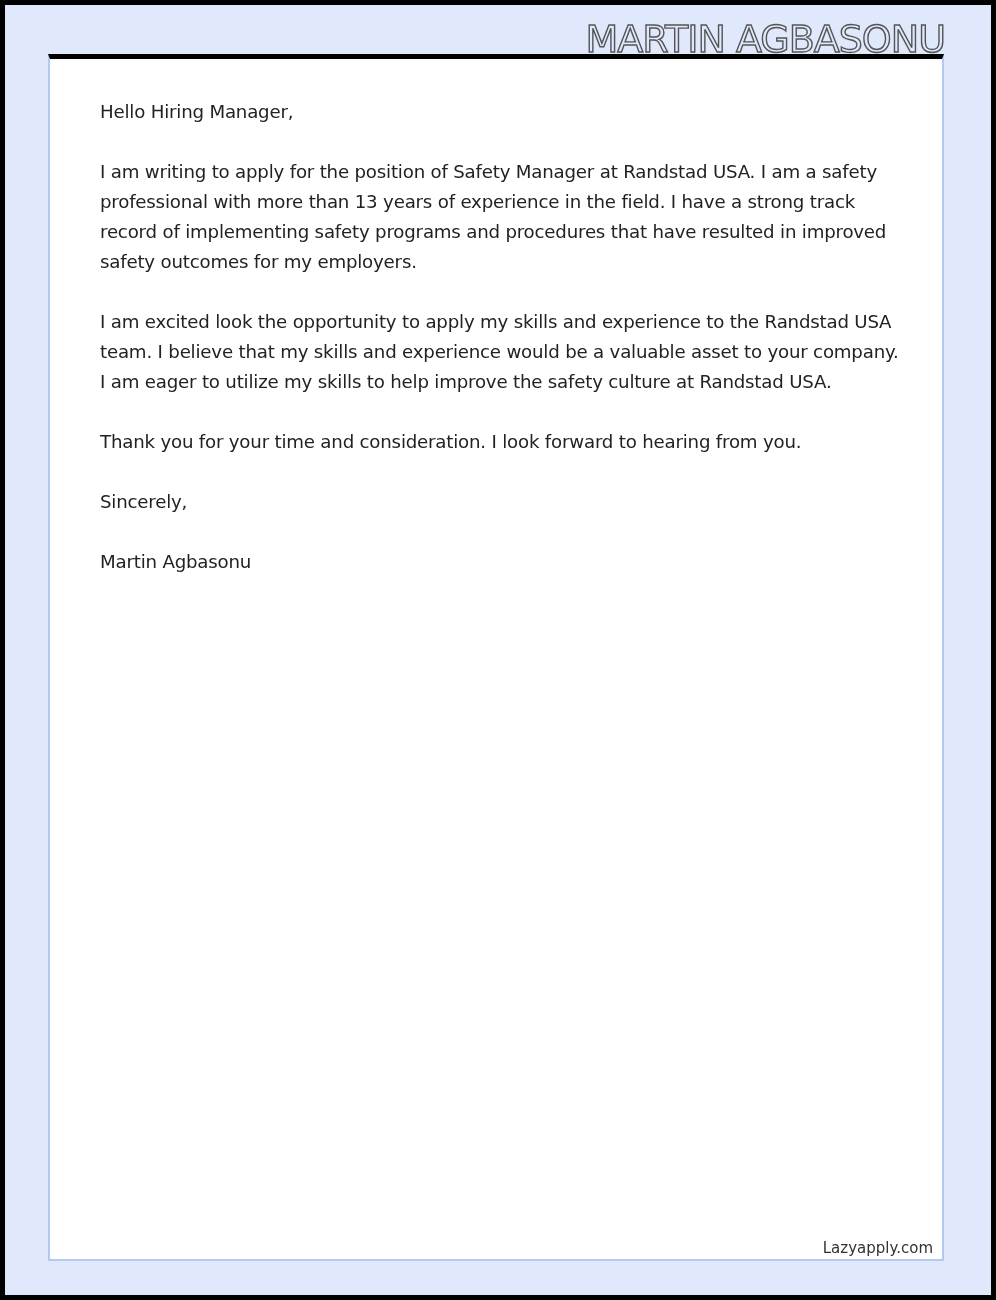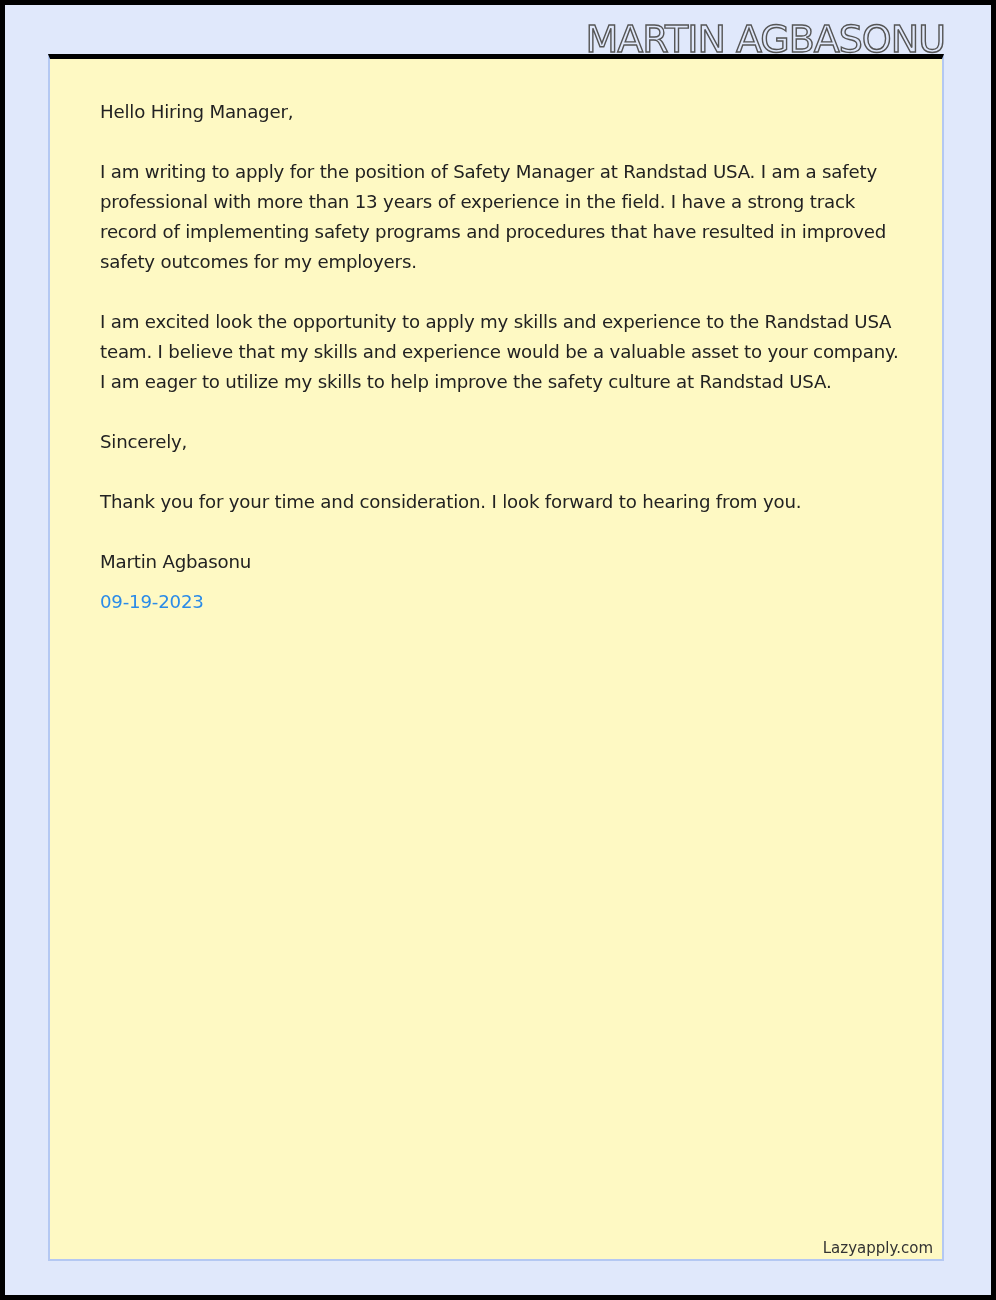--- a/index.html
+++ b/index.html
@@ -27,21 +27,21 @@
       -webkit-text-stroke: 1.4px #555;
       line-height: 44px;
       white-space: nowrap;
     }
     .card {
       position: absolute;
       left: 43px;
       top: 49px;
       width: 896px;
       height: 1207px;
-      background: #fef9c3;
+      background: #ffffff;
       border-top: 5px solid #000;
       border-left: 2px solid #b4c8f2;
       border-right: 2px solid #b4c8f2;
       border-bottom: 2px solid #b4c8f2;
       box-sizing: border-box;
       text-decoration: underline;
     }
     .letter {
       position: absolute;
       left: 50px;
@@ -73,19 +73,18 @@
 </head>
 <body>
 
 <div class="name-header">MARTIN AGBASONU</div>
 
 <div class="card">
   <div class="letter">
     <p>Hello Hiring Manager,</p>
     <p>I am writing to apply for the position of Safety Manager at Randstad USA. I am a safety professional with more than 13 years of experience in the field. I have a strong track record of implementing safety programs and procedures that have resulted in improved safety outcomes for my employers.</p>
     <p>I am excited look the opportunity to apply my skills and experience to the Randstad USA team. I believe that my skills and experience would be a valuable asset to your company. I am eager to utilize my skills to help improve the safety culture at Randstad USA.</p>
+    <p>Thank you for your time and consideration. I look forward to hearing from you.</p>
     <p>Sincerely,</p>
-    <p>Thank you for your time and consideration. I look forward to hearing from you.</p>
     <p class="signature">Martin Agbasonu</p>
-    <p class="date">09-19-2023</p>
   </div>
   <div class="footer-brand">Lazyapply.com</div>
 </div>
 
 </body></html>

